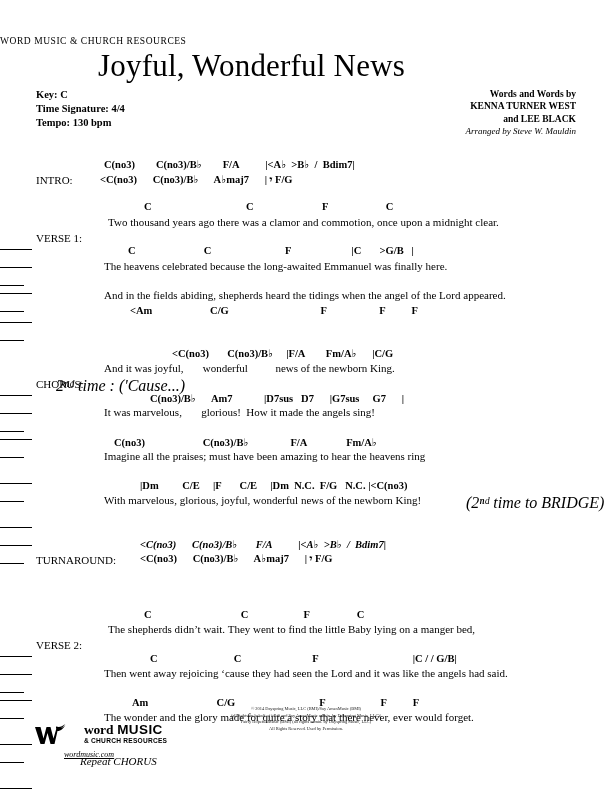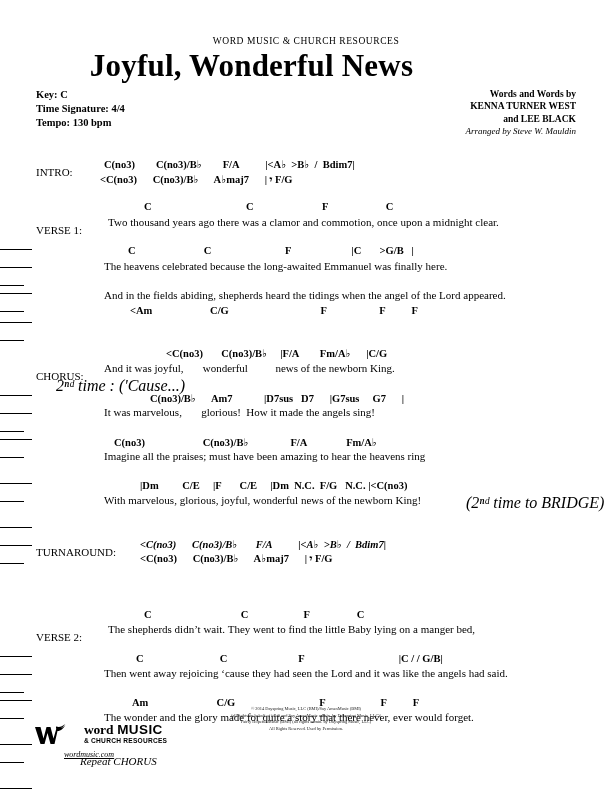--- a/index.html
+++ b/index.html
@@ -19,33 +19,33 @@
     position: relative;
     width: 612px;
     height: 792px;
   }
   
   .pub-line {
     position: absolute;
     top: 36px;
     left: 0;
     width: 612px;
-    text-align: center;
+    text-align: left;
     font-size: 9.5px;
     letter-spacing: 0.55px;
     font-family: "Liberation Serif", "DejaVu Serif", serif;
   }
   .song-title {
     position: absolute;
     top: 48px;
     left: 0;
     width: 503px;
     text-align: center;
     font-size: 31px;
-    font-weight: bold;
+    font-weight: normal;
     letter-spacing: 0.2px;
   }
   .meta-left {
     position: absolute;
     top: 88px;
     left: 36px;
     font-size: 10.5px;
     font-weight: bold;
     line-height: 14.2px;
   }
@@ -74,21 +74,21 @@
   .block { position: relative; }
   .row {
     position: relative;
     height: 14.5px;
     white-space: pre;
   }
   .row.lyric { height: 15.5px; text-decoration: underline; }
   .seclabel {
     position: absolute;
     left: 36px;
-    top: 8px;
+    top: 16px;
     font-size: 11px;
     white-space: pre;
   }
   .chords {
     position: absolute;
     top: 0;
     font-size: 10.5px;
     font-weight: bold;
     white-space: pre;
     font-family: "Liberation Serif", "DejaVu Serif", serif;
@@ -219,21 +219,21 @@
       <div class="row">
         <span class="chords" style="left:130px;">&lt;Am                      C/G                                   F                    F          F</span>
       </div>
     </div>
 
     <div class="spacer"></div>
     <div class="spacer"></div>
 
     <div class="block">
       <div class="row">
-        <span class="chords" style="left:166px;">&lt;C(no3)       C(no3)/B♭     |F/A        Fm/A♭      |C/G</span>
+        <span class="chords" style="left:172px;">&lt;C(no3)       C(no3)/B♭     |F/A        Fm/A♭      |C/G</span>
       </div>
       <div class="row lyric">
         <span class="seclabel">CHORUS:</span>
         <span class="lyrics" style="left:104px;">And it was joyful,       wonderful          news of the newborn King.</span>
       </div>
       <div class="row">
         <span class="note" style="left:56px;">2ⁿᵈ time : ('Cause...)</span>
       </div>
       <div class="row">
         <span class="chords" style="left:150px;">C(no3)/B♭      Am7            |D7sus   D7      |G7sus     G7      |</span>
@@ -278,21 +278,21 @@
     <div class="block">
       <div class="row">
         <span class="chords" style="left:144px;">C                                  C                     F                  C</span>
       </div>
       <div class="row lyric">
         <span class="seclabel">VERSE 2:</span>
         <span class="lyrics" style="left:108px;">The shepherds didn’t wait. They went to find the little Baby lying on a manger bed,</span>
       </div>
       <div class="spacer"></div>
       <div class="row">
-        <span class="chords" style="left:136px;">C                             C                           F                                    |C / / G/B|</span>
+        <span class="chords" style="left:150px;">C                             C                           F                                    |C / / G/B|</span>
       </div>
       <div class="row lyric">
         <span class="lyrics" style="left:104px;">Then went away rejoicing ‘cause they had seen the Lord and it was like the angels had said.</span>
       </div>
       <div class="spacer"></div>
       <div class="row">
         <span class="chords" style="left:132px;">Am                          C/G                                F                     F          F</span>
       </div>
       <div class="row lyric">
         <span class="lyrics" style="left:104px;">The wonder and the glory made for quite a story that there never, ever would forget.</span>

